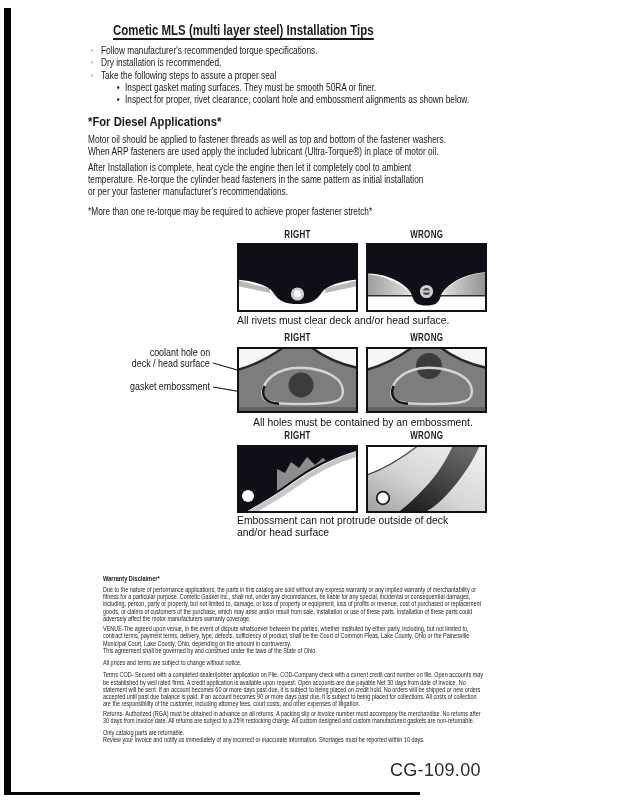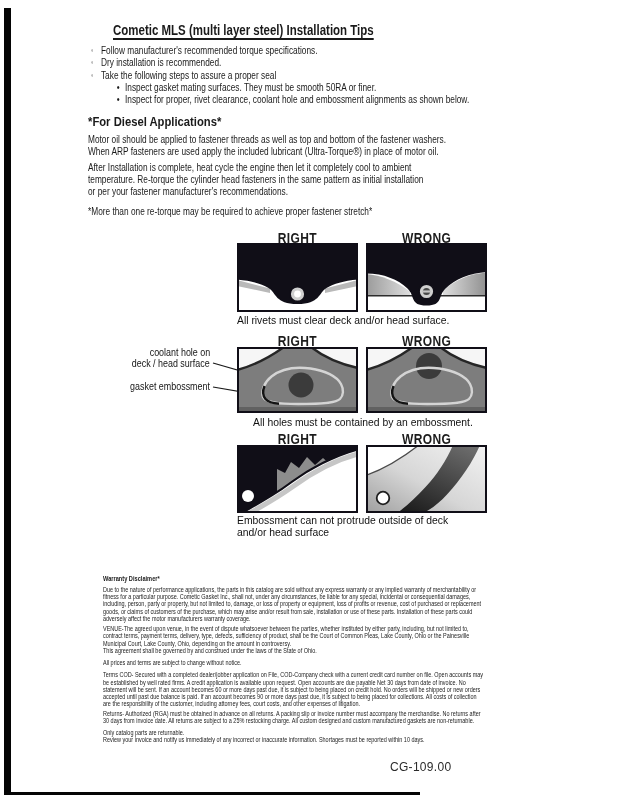--- a/index.html
+++ b/index.html
@@ -29,35 +29,35 @@
   .tip .b1{display:inline-block;width:12px;font-size:8px;vertical-align:1px;}
   .tip.sub{margin-left:31px;}
   .tip .b2{display:inline-block;width:10px;font-size:10px;}
 
   .diesel-heading{left:88px;top:115px;font-size:12.5px;font-weight:bold;white-space:nowrap;}
   .bodypara{left:88px;font-size:10px;line-height:12.2px;}
   .p1{top:134px;}
   .p2{top:162px;}
   .note{top:206px;}
 
-  .fig-label{width:121px;text-align:center;font-size:15px;font-weight:bold;color:#1c1c1c;}
+  .fig-label{width:121px;text-align:center;font-size:10px;font-weight:bold;color:#1c1c1c;}
   .fig-label .in{display:inline-block;transform:scaleX(.8);transform-origin:center bottom;letter-spacing:.4px;}
   .figbox{width:121px;}
   .figbox svg{display:block;}
   .caption{font-size:11.5px;color:#111;white-space:nowrap;}
   .cap3{white-space:pre-line;line-height:11.5px;}
 
   .f2lbl{right:408px;text-align:right;font-size:10.5px;color:#151515;white-space:nowrap;
          transform:scaleX(.85);transform-origin:100% 0;}
 
   .disclaimer{left:103px;top:575px;width:478px;font-size:6.3px;line-height:7.25px;color:#222;}
   .disclaimer .dh{font-weight:bold;margin:0 0 3.5px 0;font-size:6.5px;}
   .disclaimer p{margin:0;}
 
-  .pagenum{left:390px;top:760px;font-size:12px;color:#2a2a2a;letter-spacing:.3px;}
+  .pagenum{left:390px;top:760px;font-size:18px;color:#2a2a2a;letter-spacing:.3px;}
 </style>
 </head>
 <body>
 
 <div class="abs edge-bar"></div>
 <div class="abs edge-line"></div>
 
 <h1 class="abs title sx82">Cometic MLS (multi layer steel) Installation Tips</h1>
 
 <div class="abs tips sx83">

